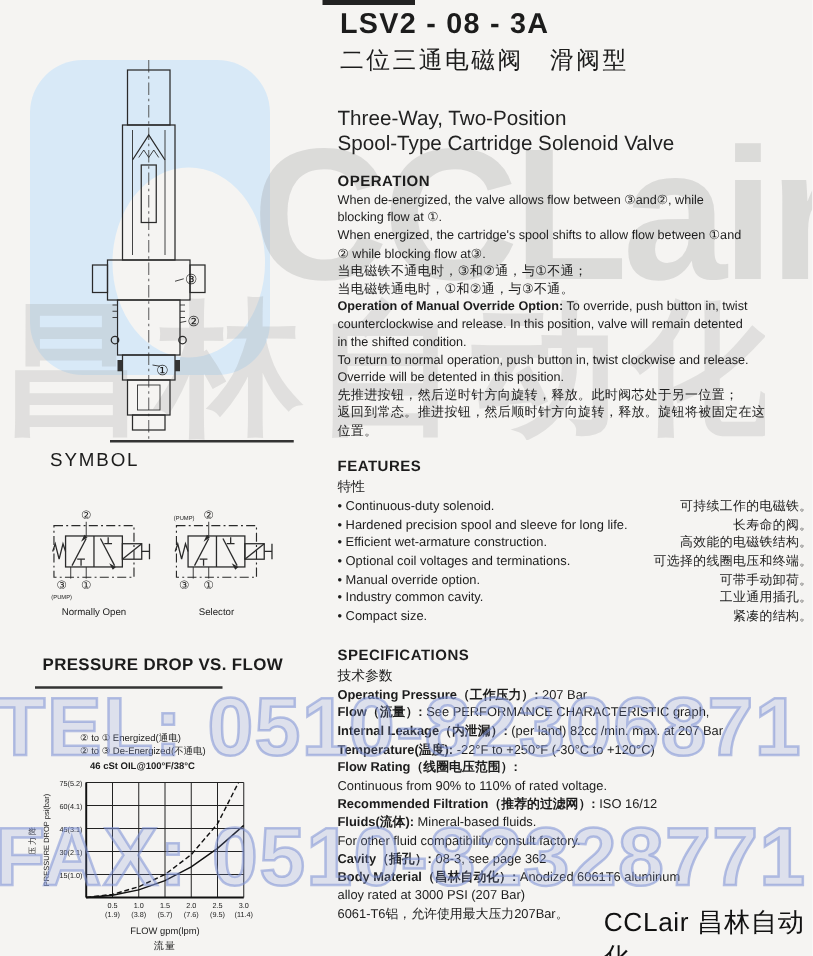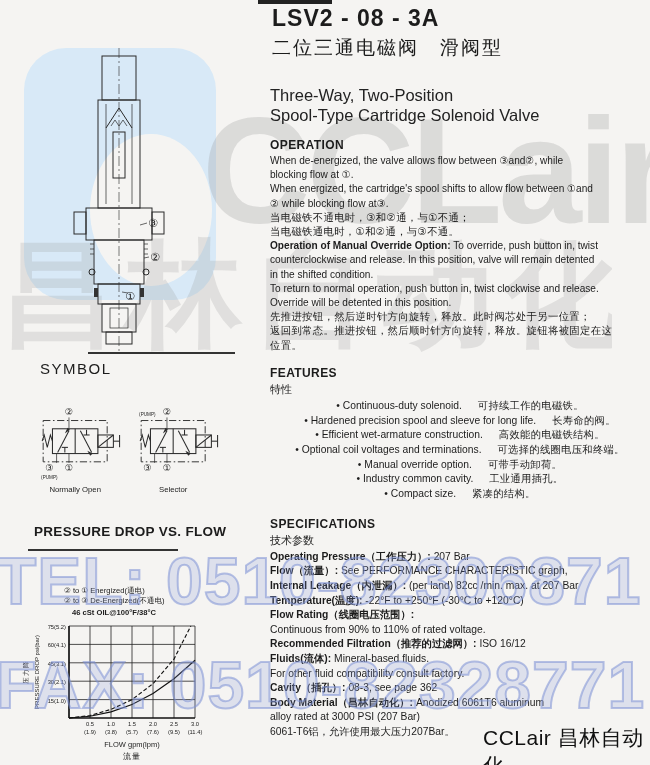--- a/index.html
+++ b/index.html
@@ -31,21 +31,21 @@
   
   .right-col{position:absolute; left:270px; top:5px; width:380px;}
   .model{font-size:23px; font-weight:bold; letter-spacing:1px; margin:0 0 3px 2px;}
   .subtitle-cn{font-size:19px; margin:0 0 24px 2px; letter-spacing:2px;}
   .title-en{font-size:16.5px; line-height:20px; margin:0 0 13px 0; color:#222;}
   .sec-h{font-size:12px; font-weight:bold; letter-spacing:.4px; margin:0 0 2px 0;}
   .sec-sub{font-size:11px; margin:0 0 2px 0;}
   .op-line{font-size:10.1px; line-height:14.2px; white-space:nowrap;}
   .op-line.cn{font-size:10.4px; letter-spacing:.3px;}
   .feat-block{margin-top:13px;}
-  .feat-row{display:flex; justify-content:center; font-size:10.3px; line-height:14.7px;gap:16px;}
+  .feat-row{display:flex; justify-content:space-between; font-size:10.3px; line-height:14.7px;gap:16px;}
   .feat-zh{letter-spacing:.3px;}
   .spec-block{margin-top:15px;}
   .spec-line{font-size:10.3px; line-height:14.6px; white-space:nowrap;}
   .brand{position:absolute; left:483px; top:724px; font-size:21px; font-weight:500; letter-spacing:.5px; color:#111;}
   
   .valve-svg{position:absolute; left:18px; top:46px; width:200px; height:310px;}
   .symbol-heading{position:absolute; left:40px; top:360px; font-size:15px; letter-spacing:1.5px; font-weight:500;}
   .symbol-svg{position:absolute; top:404px; width:95px; height:95px;}
   .symbol-svg.s1{left:38px;}
   .symbol-svg.s2{left:136px;}

